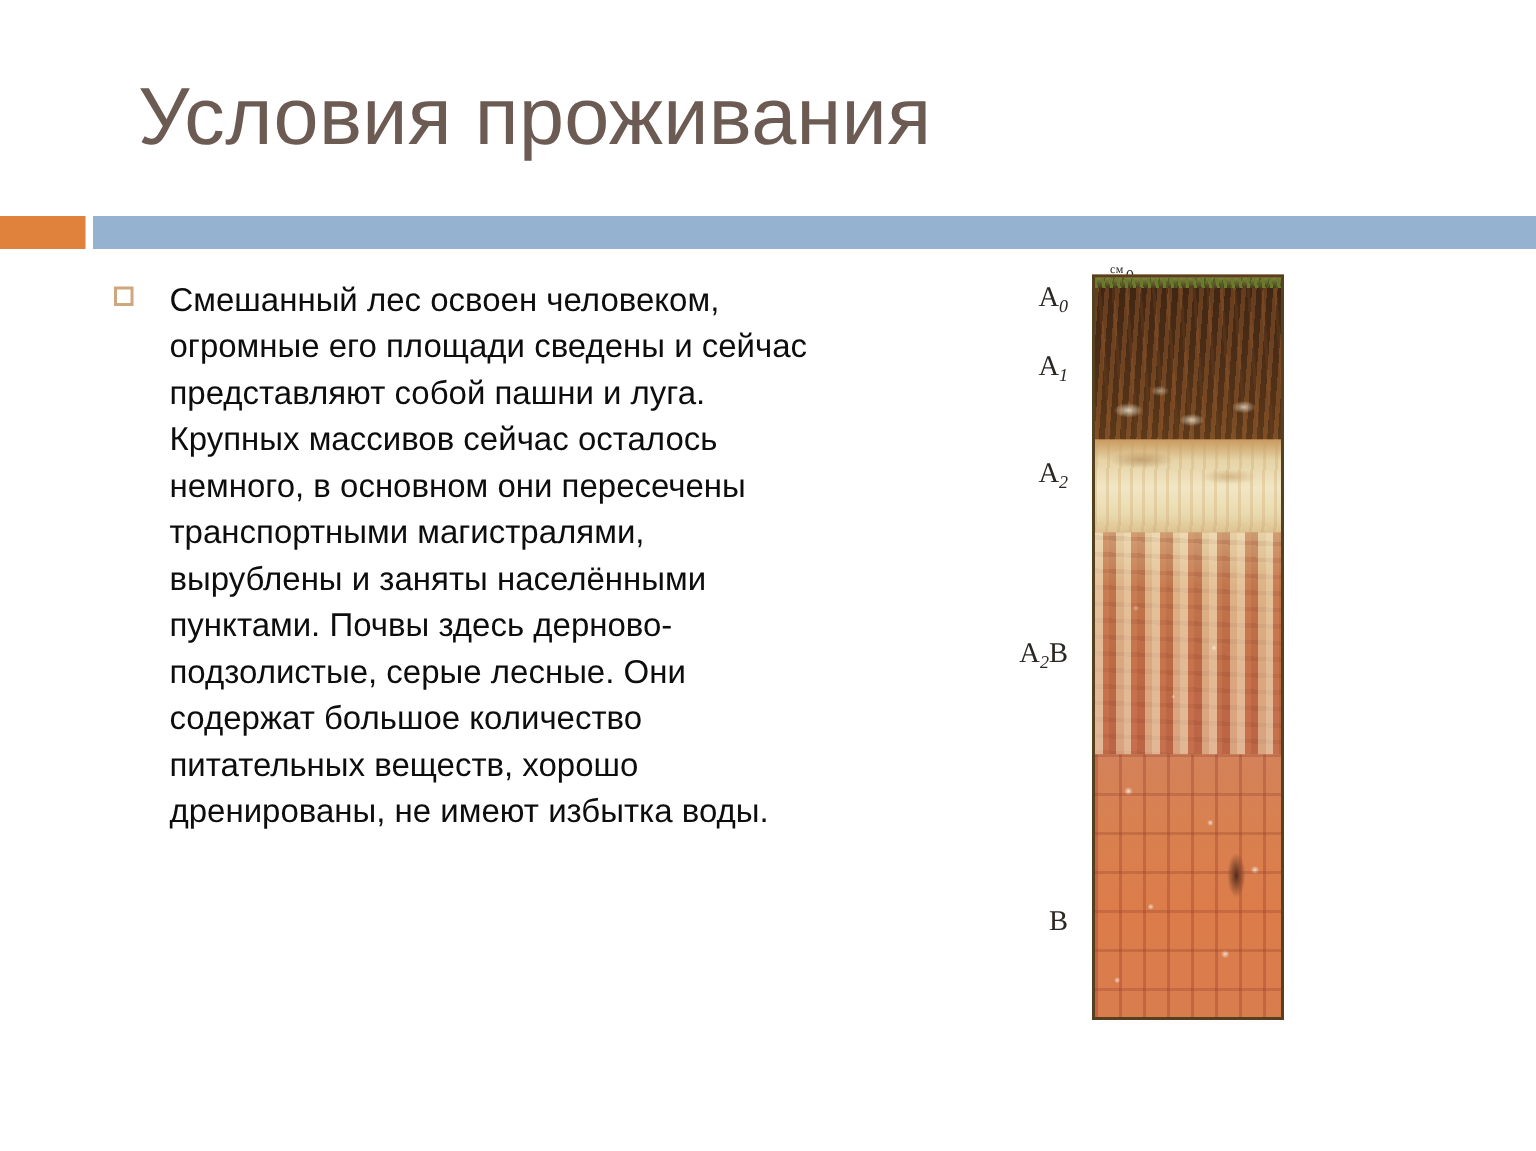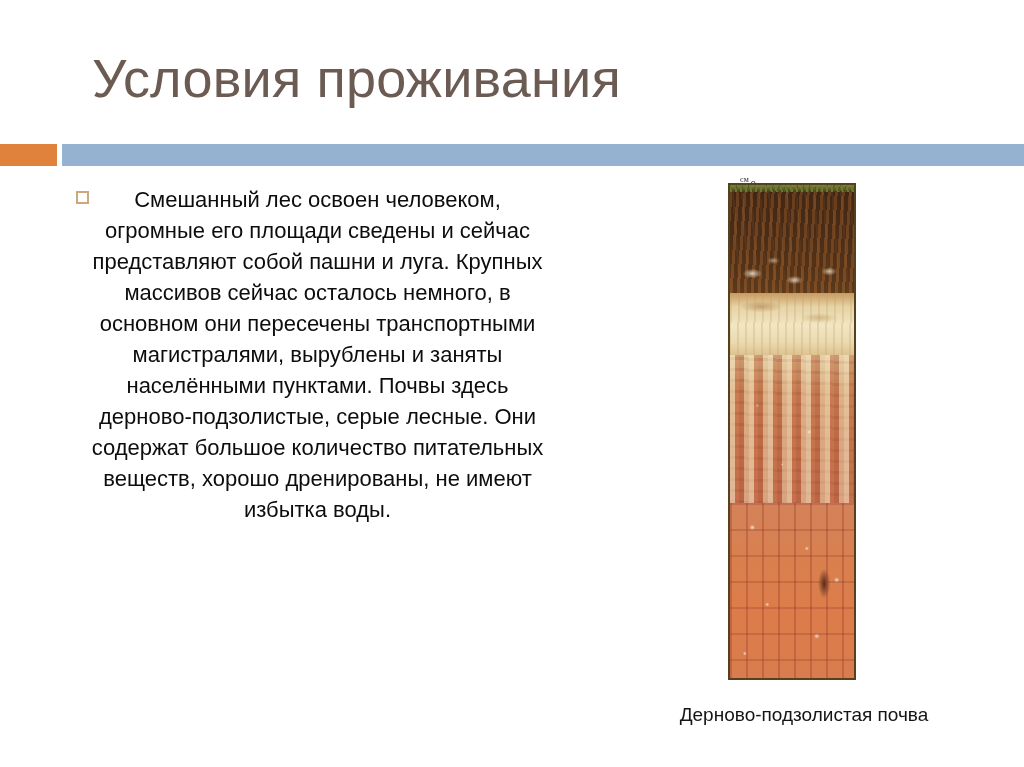--- a/index.html
+++ b/index.html
@@ -65,25 +65,26 @@
   .bullet-marker {
     width: 13px;
     height: 13px;
     border: 2px solid #cfa77c;
     background: transparent;
     flex: 0 0 auto;
     margin-top: 7px;
     box-sizing: border-box;
   }
   .bullet-text {
+    margin-left: 24px;
     font-size: 22px;
     line-height: 31px;
     color: #0d0d0d;
     font-weight: 400;
-    text-align: center;
+    text-align: left;
     white-space: pre-line;
   }
 
   
   .soil-figure {
     position: absolute;
     left: 656px;
     top: 176px;
     width: 300px;
     height: 560px;
@@ -271,20 +272,37 @@
   <div class="divider-rule"></div>
 </div>
 
 <div class="body-block">
   <div class="bullet-marker"></div>
   <div class="bullet-text">Смешанный лес освоен человеком, огромные его площади сведены и сейчас представляют собой пашни и луга. Крупных массивов сейчас осталось немного, в основном они пересечены транспортными магистралями, вырублены и заняты населёнными пунктами. Почвы здесь дерново-подзолистые, серые лесные. Они содержат большое количество питательных веществ, хорошо дренированы, не имеют избытка воды.</div>
 </div>
 
 <div class="soil-figure">
 
+  <div class="horizon-labels">
+    <div class="horizon-label" style="top:12px;">
+      <span>A</span><sub>0</sub>
+    </div>
+    <div class="horizon-label" style="top:58px;">
+      <span>A</span><sub>1</sub>
+    </div>
+    <div class="horizon-label" style="top:129px;">
+      <span>A</span><sub>2</sub>
+    </div>
+    <div class="horizon-label" style="top:249px;">
+      <span>A</span><sub>2</sub><span>B</span>
+    </div>
+    <div class="horizon-label" style="top:428px;">
+      <span>B</span>
+    </div>
+  </div>
 
   <div class="ruler-wrap">
     <div class="ruler-unit">см</div>
     <div class="ruler-bar"></div>
     <div class="ruler-ticks">
       <div class="ruler-tick" style="top:8px;">0</div>
       <div class="ruler-tick" style="top:57px;">10</div>
       <div class="ruler-tick" style="top:107px;">20</div>
       <div class="ruler-tick" style="top:156px;">30</div>
       <div class="ruler-tick" style="top:206px;">40</div>
@@ -299,14 +317,13 @@
 
   <div class="soil-photo">
     <div class="layer layer-humus">
       <div class="grass-top"></div>
     </div>
     <div class="layer layer-podzol"></div>
     <div class="layer layer-tongue"></div>
     <div class="layer layer-b"></div>
   </div>
 
-  <div class="soil-caption">Дерново-подзолистая почва</div>
 </div>
 
 </body></html>

